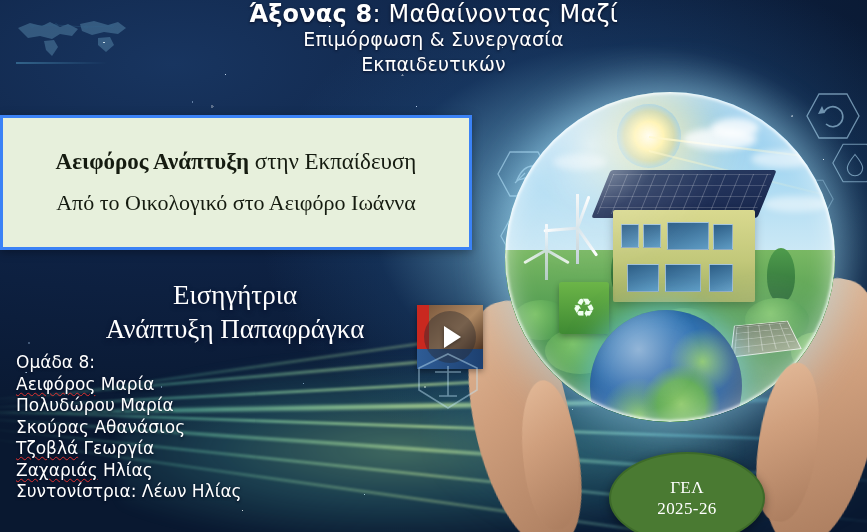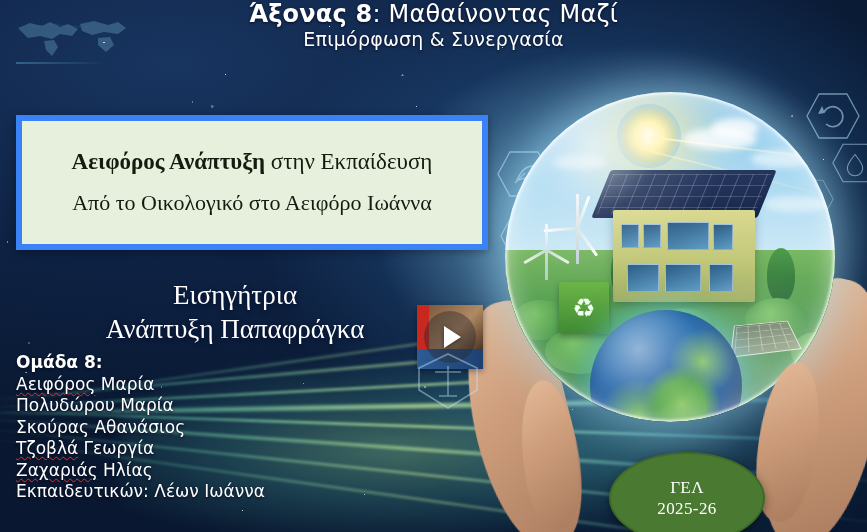--- a/index.html
+++ b/index.html
@@ -221,24 +221,24 @@
     font-family:"DejaVu Sans", sans-serif;
     font-size:19px; line-height:25px;
     letter-spacing:.2px;
     text-shadow:0 1px 3px rgba(0,0,20,.75);
   }
   .header .l1{ font-size:24px; }
   .header b{ font-weight:bold; }
   .header .l2,.header .l3{ font-size:19px; }
 
   .title-box{
-    position:absolute; left:16px; top:115px; width:472px; height:135px;
+    position:absolute; left:0; top:115px; width:472px; height:135px;
     box-sizing:border-box;
     background:#e7f0dc;
-    border:6px solid #3b82f6;
+    border:3px solid #3b82f6;
     box-shadow:0 2px 9px rgba(0,0,0,.35);
     display:flex; flex-direction:column; justify-content:center; align-items:center;
   }
   .title-box .t1{
     font-family:"Liberation Serif", serif;
     font-size:23px; color:#151b10; margin-bottom:15px; white-space:nowrap;
   }
   .title-box .t1 b{ font-weight:bold; }
   .title-box .t2{
     font-family:"Liberation Serif", serif;
@@ -253,21 +253,21 @@
     text-shadow:0 2px 5px rgba(0,10,40,.85);
   }
 
   .team{
     position:absolute; left:16px; top:352px;
     color:#ffffff;
     font-family:"DejaVu Sans", sans-serif;
     font-size:17px; line-height:21.5px;
     text-shadow:0 1px 3px rgba(0,10,30,.9);
   }
-  .team .hd{ font-weight:bold; }
+  .team .hd{ font-weight:normal; }
   .team .row{ white-space:nowrap; }
   .misspell{
     text-decoration:underline wavy #e03030;
     text-decoration-thickness:1px;
     text-underline-offset:2px;
   }
 
   .badge{
     position:absolute; left:609px; top:452px; width:152px; height:88px;
     border-radius:50%;
@@ -442,20 +442,21 @@
       <div class="sphere-sheen"></div>
     </div>
 
     <div class="hand lthumb"></div>
     <div class="hand rthumb"></div>
   </div>
 
   <div class="header">
     <div class="l1"><b>Άξονας 8</b><span>: Μαθαίνοντας Μαζί</span></div>
     <div class="l2">Επιμόρφωση &amp; Συνεργασία</div>
+    <div class="l3">Εκπαιδευτικών</div>
   </div>
 
   <div class="title-box">
     <div class="t1"><b>Αειφόρος Ανάπτυξη</b><span> στην Εκπαίδευση</span></div>
     <div class="t2">Από το Οικολογικό στο Αειφόρο Ιωάννα</div>
   </div>
 
   <div class="presenter">
     <div>Εισηγήτρια</div>
     <div>Ανάπτυξη Παπαφράγκα</div>
@@ -476,21 +477,21 @@
     </svg>
   </div>
 
   <div class="team">
     <div class="row hd">Ομάδα 8:</div>
     <div class="row"><span class="misspell">Αειφόρος</span> Μαρία</div>
     <div class="row">Πολυδώρου Μαρία</div>
     <div class="row">Σκούρας Αθανάσιος</div>
     <div class="row"><span class="misspell">Τζοβλά</span> Γεωργία</div>
     <div class="row"><span class="misspell">Ζαχαριάς</span> Ηλίας</div>
-    <div class="row">Εκπαιδευτικών: Λέων Ιωάννα</div>
+    <div class="row">Συντονίστρια: Λέων Ηλίας</div>
   </div>
 
   <div class="badge">
     <div>ΓΕΛ</div>
     <div>2025-26</div>
   </div>
 
 </div>
 
 </body></html>

